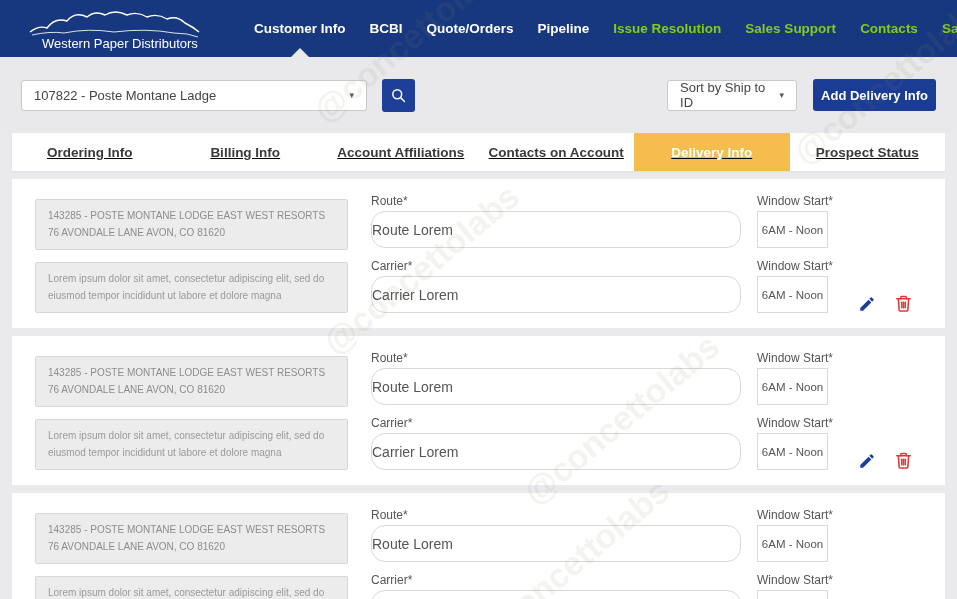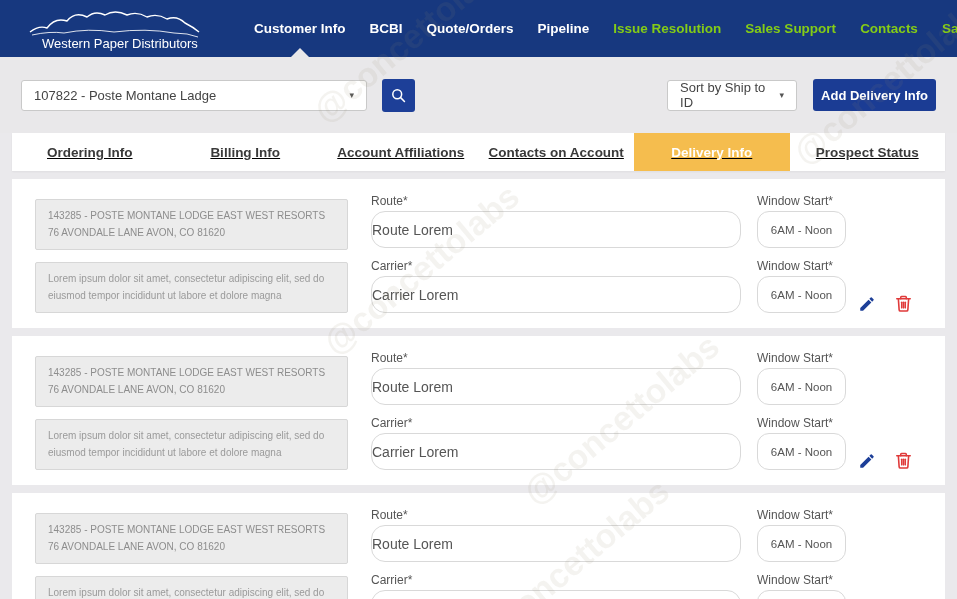--- a/index.html
+++ b/index.html
@@ -86,21 +86,21 @@
   .midcol { width: 370px; flex: 0 0 auto; margin-left: 23px; }
   .field-label { font-size: 12px; color: #555; margin-bottom: 3px; }
   .text-input {
     width: 100%; height: 37px; border: 1px solid #d9d9d9; border-radius: 14px;
     font-family: "Liberation Sans", sans-serif;
     font-size: 14px; color: #555; padding: 0 0; background: #fff;
   }
   .fieldgroup + .fieldgroup { margin-top: 11px; }
   .windowcol { width: 85px; flex: 0 0 auto; margin-left: 16px; }
   .window-box {
-    width: 89px; height: 37px; border: 1px solid #d9d9d9; border-radius: 12px;
+    width: 71px; height: 37px; border: 1px solid #d9d9d9; border-radius: 0;
     display: flex; align-items: center; justify-content: center;
     font-size: 11.5px; color: #555; background: #fff; cursor: pointer;
     white-space: nowrap;
   }
   .iconcol { display: flex; margin-left: 16px; margin-top: 14px; }
   .icon-btn {
     background: none; border: none; cursor: pointer; padding: 0;
     display: flex; align-items: center; justify-content: center;
   }
   .icon-btn + .icon-btn { margin-left: 18px; }

